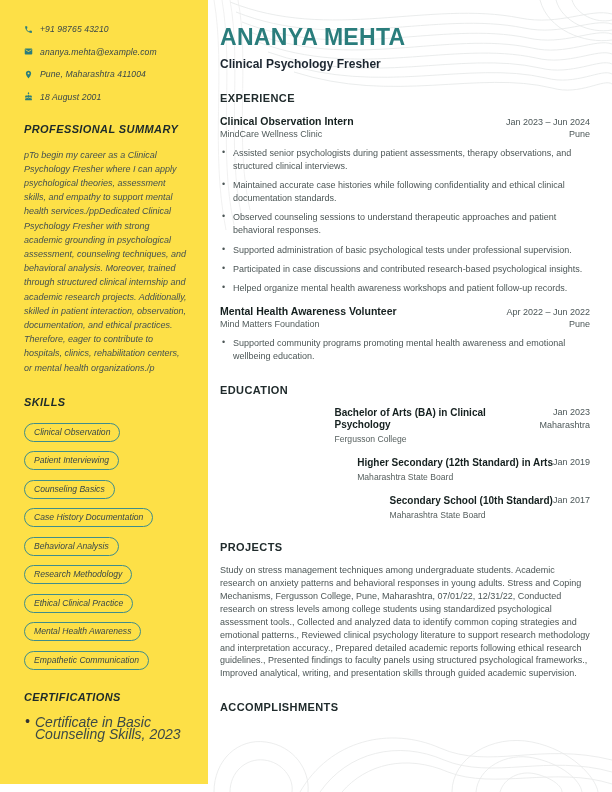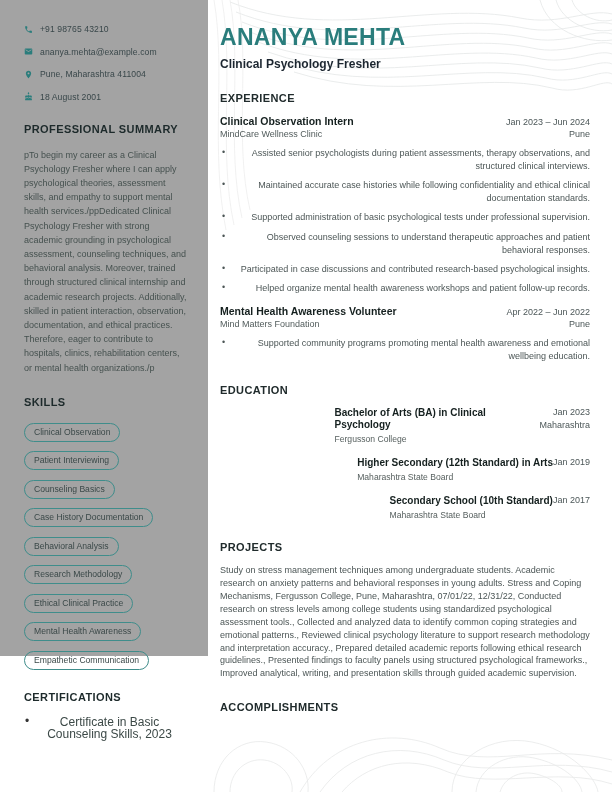--- a/index.html
+++ b/index.html
@@ -7,59 +7,59 @@
   body { font-family:"Liberation Sans", sans-serif; }
   .page {
     position:relative; width:612px; height:792px; margin:0 auto;
     background:#ffffff; overflow:hidden;
   }
   .decor { position:absolute; inset:0; width:612px; height:792px; z-index:0; pointer-events:none; }
   .layout { position:relative; z-index:1; display:flex; width:612px; height:792px; }
 
   
   .sidebar {
-    width:208px; min-width:208px; height:656px;
-    background:#a3a3a3; padding:24px 18px 20px 24px;
+    width:208px; min-width:208px; height:784px;
+    background:#fde047; padding:24px 18px 20px 24px;font-style:italic;
   }
   .contact-row { display:flex; align-items:center; gap:7px; margin-bottom:12.5px; }
   .contact-row svg { width:9px; height:9px; fill:#2a7d7c; flex:0 0 auto; }
   .contact-text { font-size:8.6px; color:#39474a; letter-spacing:0.1px; }
 
   .side-heading {
     font-size:11px; font-weight:bold; color:#1d2a2b; letter-spacing:0.4px;
     margin:21px 0 13px;
   }
   .summary-text {
     font-size:9px; line-height:14.2px; color:#45514f; width:166px;
   }
   .skill-pill-row { margin-bottom:7.5px; }
   .skill-pill {
     display:inline-block; border:1px solid #3f8d8b; border-radius:10px;
     padding:3px 9px 4px; font-size:8.6px; color:#3a4848; background:transparent;
   }
   .cert-list { list-style:none; margin-top:2px; }
-  .cert-list li { position:relative; padding-left:11px; font-size:12px; line-height:12.5px; color:#3c4947; width:160px;text-align:center; }
+  .cert-list li { position:relative; padding-left:11px; font-size:14px; line-height:12.5px; color:#3c4947; width:160px; }
   .cert-list li::before { content:"•"; position:absolute; left:1px; top:-1px; color:#333; }
 
   
   .main { flex:1; padding:25px 22px 16px 12px; }
   .name { font-size:23px; font-weight:800; color:#2a7d7c; letter-spacing:0.3px; line-height:1.1; }
   .subtitle { font-size:12px; font-weight:bold; color:#1c2630; margin-top:7px; }
 
   .main-heading {
     font-size:11px; font-weight:bold; color:#202b2c; letter-spacing:0.4px;
     margin-top:21px; margin-bottom:11px;
   }
   .job-header { display:flex; justify-content:space-between; align-items:baseline; }
   .job-title { font-size:10.5px; font-weight:bold; color:#15201f; }
   .job-dates { font-size:9px; color:#4c5758; white-space:nowrap; }
   .job-subheader { display:flex; justify-content:space-between; margin-top:2px;gap:32px; }
   .job-company { font-size:9px; color:#525c5c; }
   .job-location { font-size:9px; color:#4c5758; }
-  .bullets { list-style:none; margin:8px 0 10px;text-align:right; }
+  .bullets { list-style:none; margin:8px 0 10px; }
   .bullets li {
     position:relative; padding-left:13px; font-size:9px; line-height:12.8px;
     color:#4c5656; margin-bottom:6.5px; max-width:372px;
   }
   .bullets li::before { content:"•"; position:absolute; left:2px; top:-1px; color:#4c5656; }
 
   .edu-item { display:flex; justify-content:flex-end; margin-bottom:13px; }
   .edu-degree { font-size:10px; font-weight:bold; color:#15201f; line-height:12.5px; max-width:205px; }
   .edu-school { font-size:8.6px; color:#57605f; margin-top:2.5px; }
   .edu-meta { text-align:right; }
@@ -174,22 +174,22 @@
           <span class="job-title">Clinical Observation Intern</span>
           <span class="job-dates">Jan 2023 – Jun 2024</span>
         </div>
         <div class="job-subheader">
           <span class="job-company">MindCare Wellness Clinic</span>
           <span class="job-location">Pune</span>
         </div>
         <ul class="bullets">
           <li>Assisted senior psychologists during patient assessments, therapy observations, and structured clinical interviews.</li>
           <li>Maintained accurate case histories while following confidentiality and ethical clinical documentation standards.</li>
+          <li>Observed counseling sessions to understand therapeutic approaches and patient behavioral responses.</li>
           <li>Supported administration of basic psychological tests under professional supervision.</li>
-          <li>Observed counseling sessions to understand therapeutic approaches and patient behavioral responses.</li>
           <li>Participated in case discussions and contributed research-based psychological insights.</li>
           <li>Helped organize mental health awareness workshops and patient follow-up records.</li>
         </ul>
       </section>
 
       <section>
         <div class="job-header">
           <span class="job-title">Mental Health Awareness Volunteer</span>
           <span class="job-dates">Apr 2022 – Jun 2022</span>
         </div>

